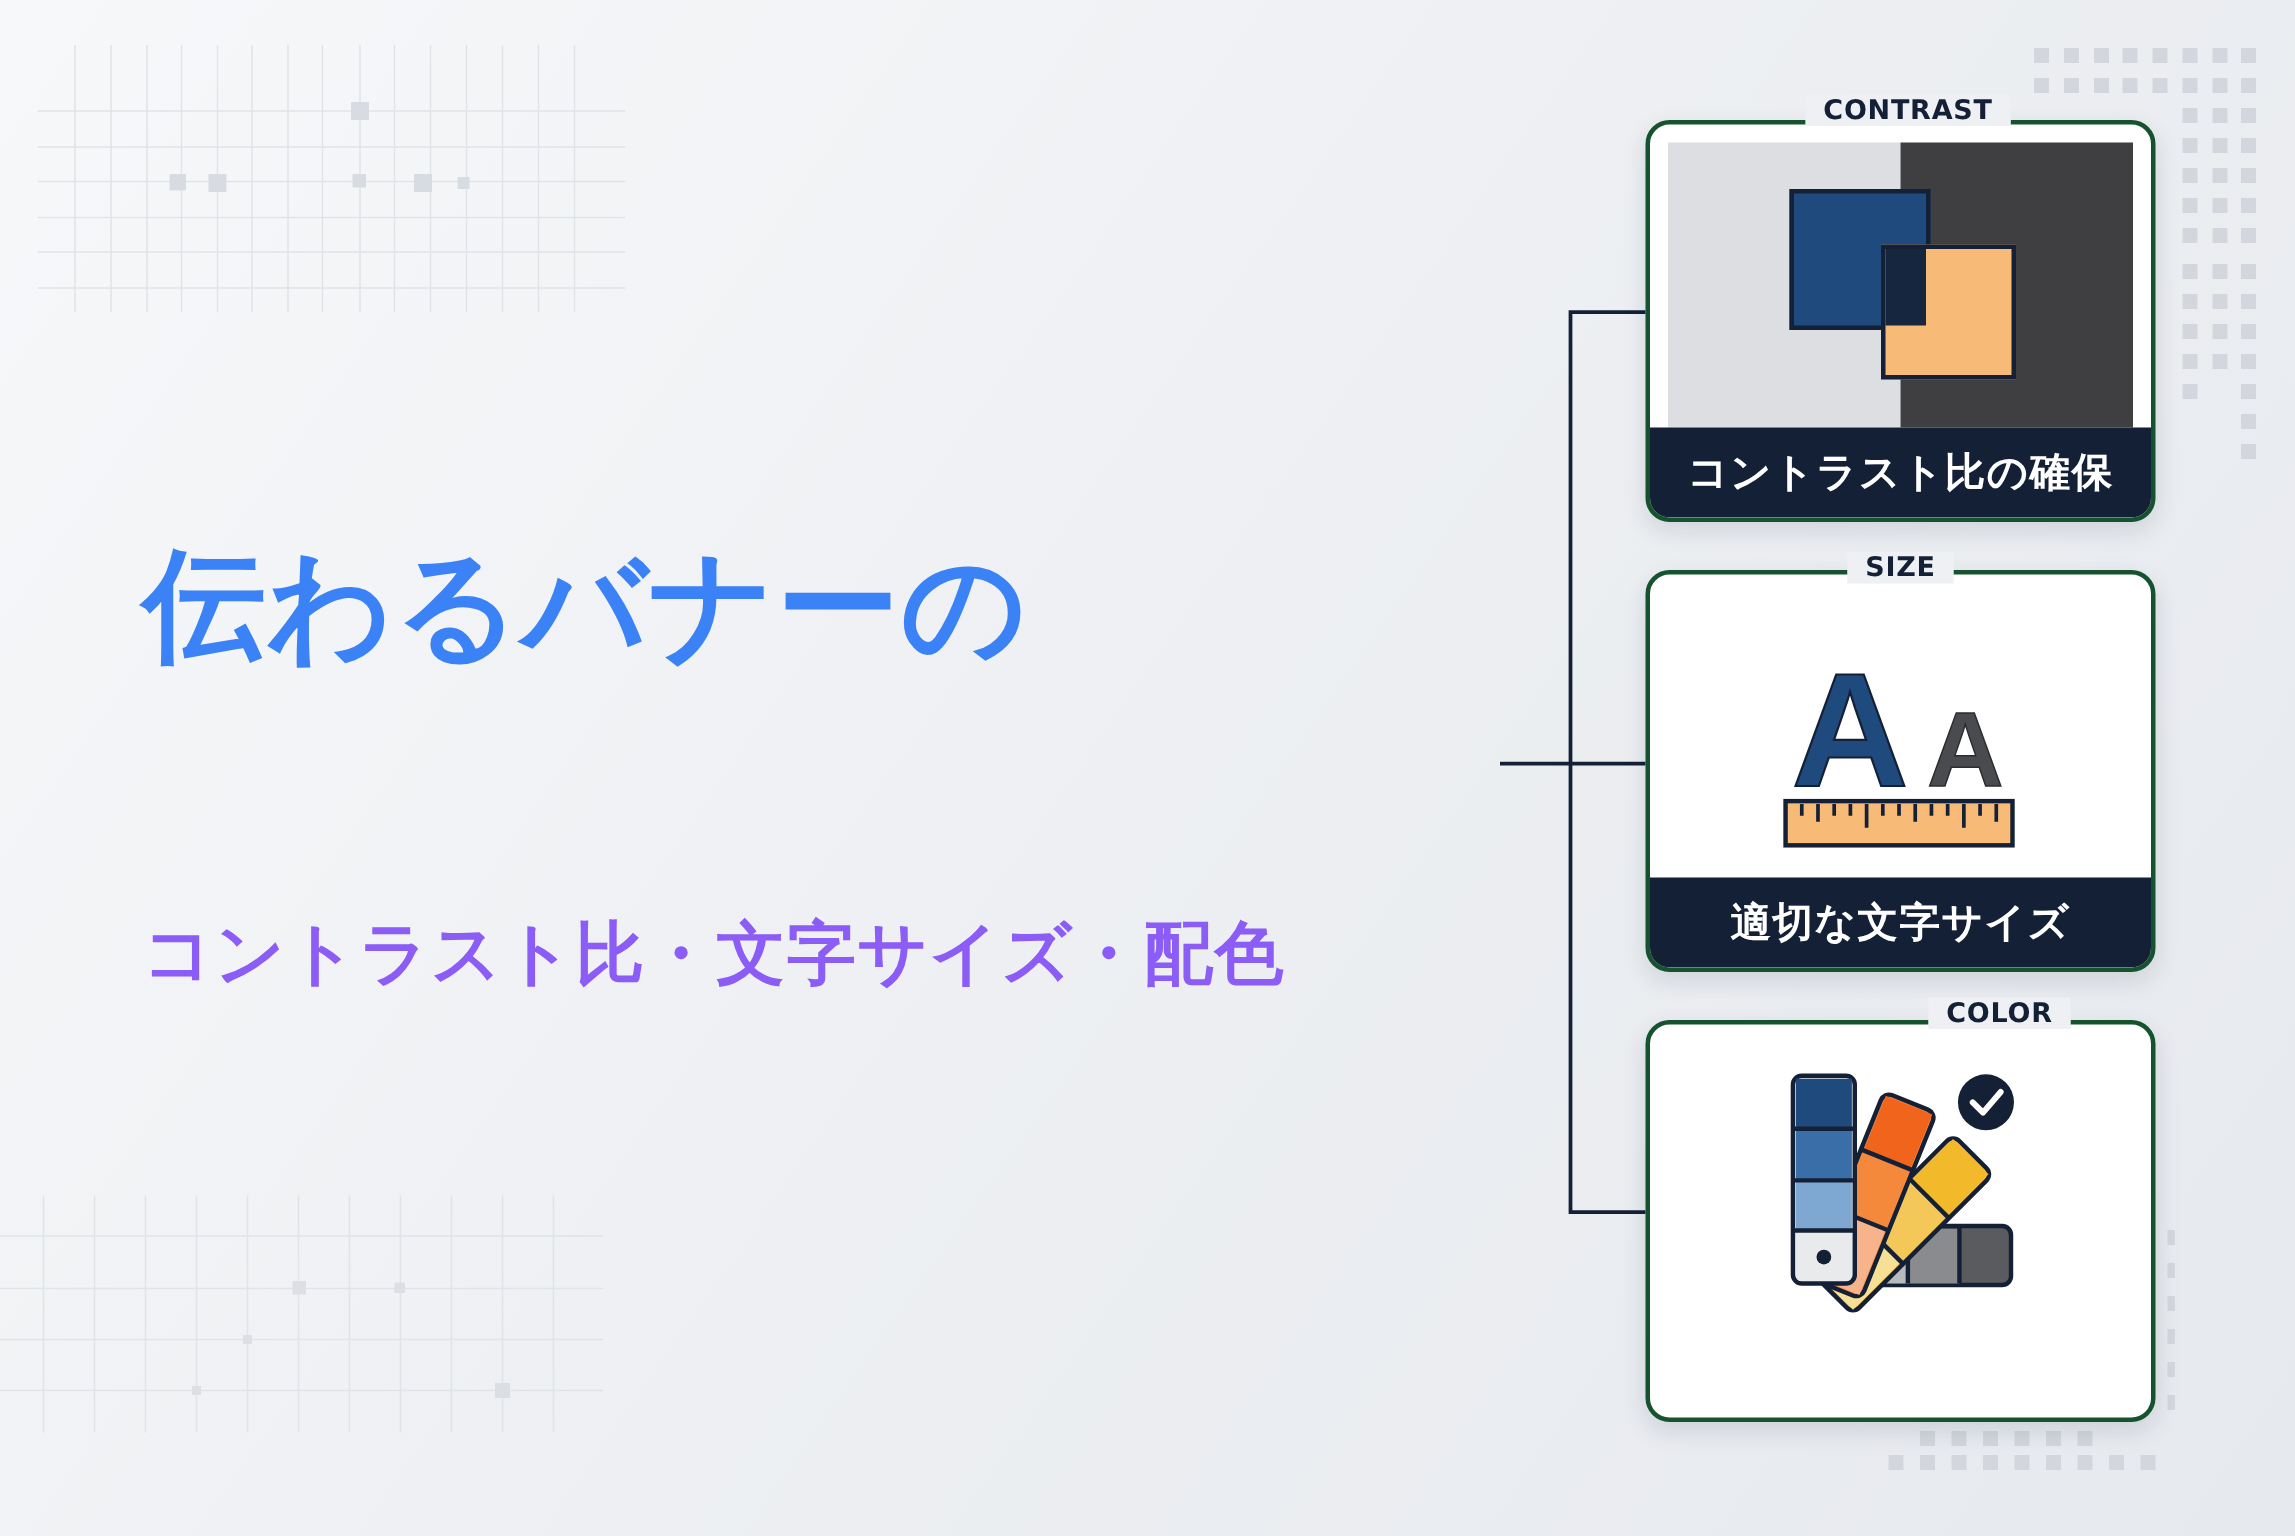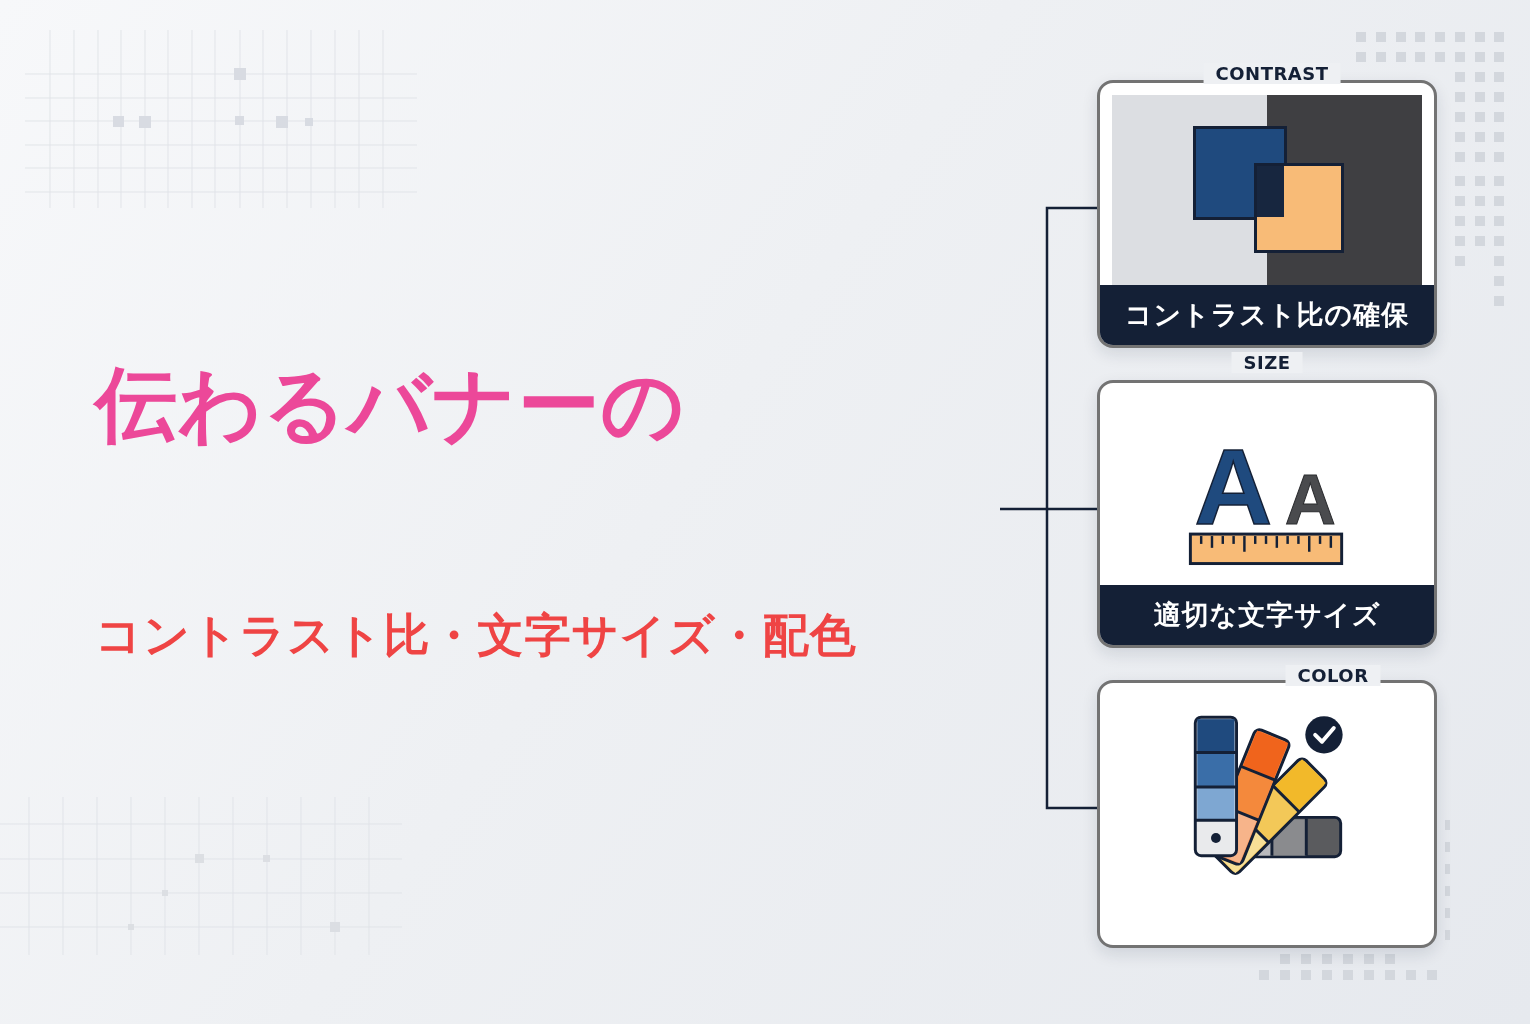--- a/index.html
+++ b/index.html
@@ -2,24 +2,24 @@
 <html><head>
 <meta charset="utf-8">
 <style>
   html,body{margin:0;padding:0;}
   body{width:1530px;height:1024px;overflow:hidden;position:relative;
     background:linear-gradient(125deg,#f7f8fa 0%,#eef0f3 45%,#e6e9ee 100%);
     font-family:"DejaVu Sans","Liberation Sans",sans-serif;color:#142036;}
   .grid{position:absolute;opacity:.9;}
   .grid svg{display:block;}
   .dots{position:absolute;}
-  .title{position:absolute;left:95px;top:352px;margin:0;font-size:82px;line-height:106px;font-weight:bold;color:#ec4899;letter-spacing:1px;}
-  .subtitle{position:absolute;left:95px;top:605px;font-size:46px;font-weight:bold;color:#ef4444;letter-spacing:1px;}
+  .title{position:absolute;left:95px;top:352px;margin:0;font-size:82px;line-height:106px;font-weight:bold;color:#3b82f6;letter-spacing:1px;}
+  .subtitle{position:absolute;left:95px;top:605px;font-size:46px;font-weight:bold;color:#8b5cf6;letter-spacing:1px;}
   .connector{position:absolute;left:0;top:0;pointer-events:none;}
-  .card{position:absolute;left:1097px;width:340px;height:268px;background:#fff;border:3px solid #737373;border-radius:16px;box-sizing:border-box;overflow:hidden;box-shadow:0 6px 16px rgba(20,32,54,.12);}
+  .card{position:absolute;left:1097px;width:340px;height:268px;background:#fff;border:3px solid #14532d;border-radius:16px;box-sizing:border-box;overflow:hidden;box-shadow:0 6px 16px rgba(20,32,54,.12);}
   .card-label{position:absolute;left:0;bottom:0;width:100%;height:60px;background:#142036;color:#fff;font-weight:bold;font-size:27px;display:flex;align-items:center;justify-content:center;letter-spacing:1px;}
   .card-tag{position:absolute;background:#eef0f3;padding:0 12px;font-weight:bold;font-size:18px;color:#142036;letter-spacing:0.5px;transform:translateX(-50%);}
   .contrast-art{position:absolute;left:12px;top:12px;width:310px;height:190px;}
   .contrast-art .l{position:absolute;left:0;top:0;width:155px;height:100%;background:#dcdee2;}
   .contrast-art .r{position:absolute;left:155px;top:0;width:155px;height:100%;background:#3f3f42;}
   .sq-blue{position:absolute;left:81px;top:31px;width:88px;height:88px;background:#1f4a7e;border:3px solid #142036;}
   .sq-orange{position:absolute;left:142px;top:68px;width:84px;height:84px;background:#f8bb77;border:3px solid #142036;}
   .sq-overlap{position:absolute;left:145px;top:71px;width:27px;height:51px;background:#17263f;}
   .size-art{position:absolute;left:0;top:0;width:100%;height:200px;}
   .color-art{position:absolute;left:0;top:0;width:100%;height:200px;}
@@ -214,21 +214,21 @@
         <line x1="180" y1="154" x2="180" y2="166"></line>
       <line x1="191" y1="154" x2="191" y2="162"></line>
         <line x1="202" y1="154" x2="202" y2="162"></line>
       <line x1="213" y1="154" x2="213" y2="170"></line>
         <line x1="224" y1="154" x2="224" y2="162"></line>
       <line x1="235" y1="154" x2="235" y2="166"></line>
     </g>
   </svg>
   <div class="card-label">適切な文字サイズ</div>
 </div>
-<div class="card-tag" style="left:1267px;top:352px;">SIZE</div>
+<div class="card-tag" style="left:1267px;top:368px;">SIZE</div>
 
 <div class="card" style="top:680px;">
   <svg class="color-art" viewBox="0 0 340 200">
 
     <g stroke="#142036" stroke-width="3">
       <rect x="140" y="135" width="105" height="40" rx="6" fill="#5a5b5e"></rect>
       <rect x="140" y="137" width="35" height="37" fill="#b9babd" stroke="none"></rect>
       <rect x="175" y="137" width="35" height="37" fill="#8a8b8e" stroke="none"></rect>
       <line x1="175" y1="136" x2="175" y2="174"></line>
       <line x1="210" y1="136" x2="210" y2="174"></line>

